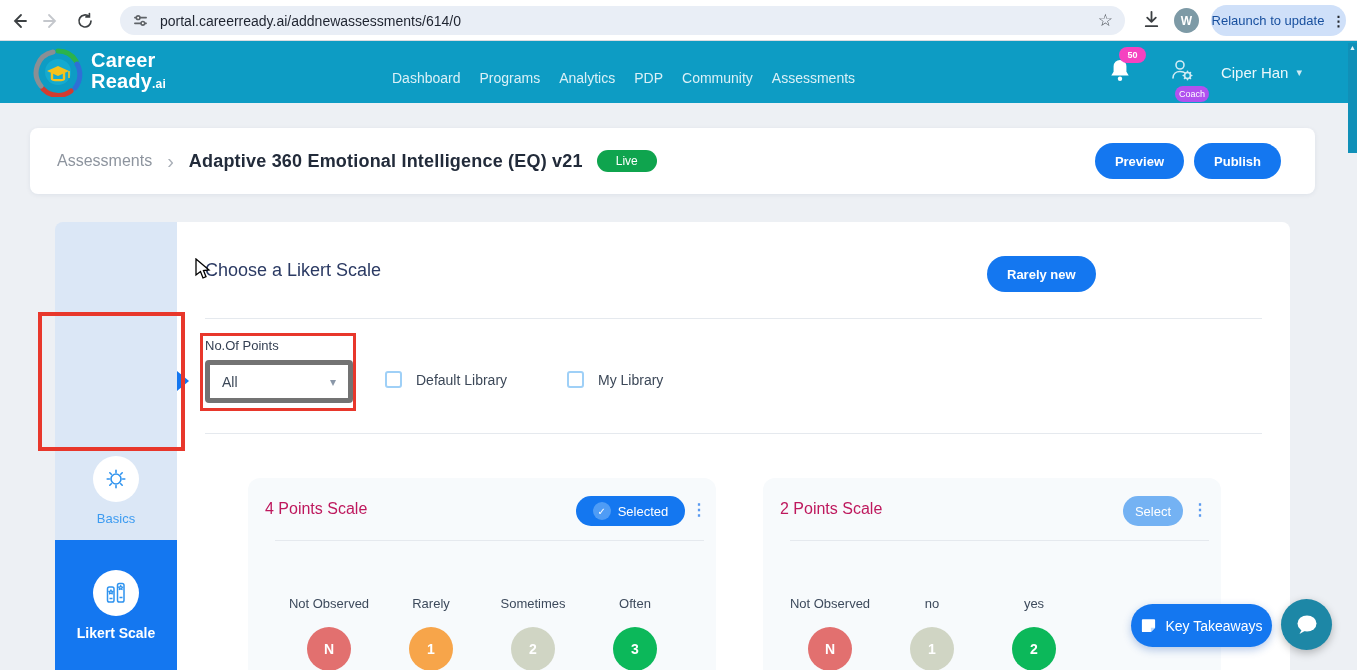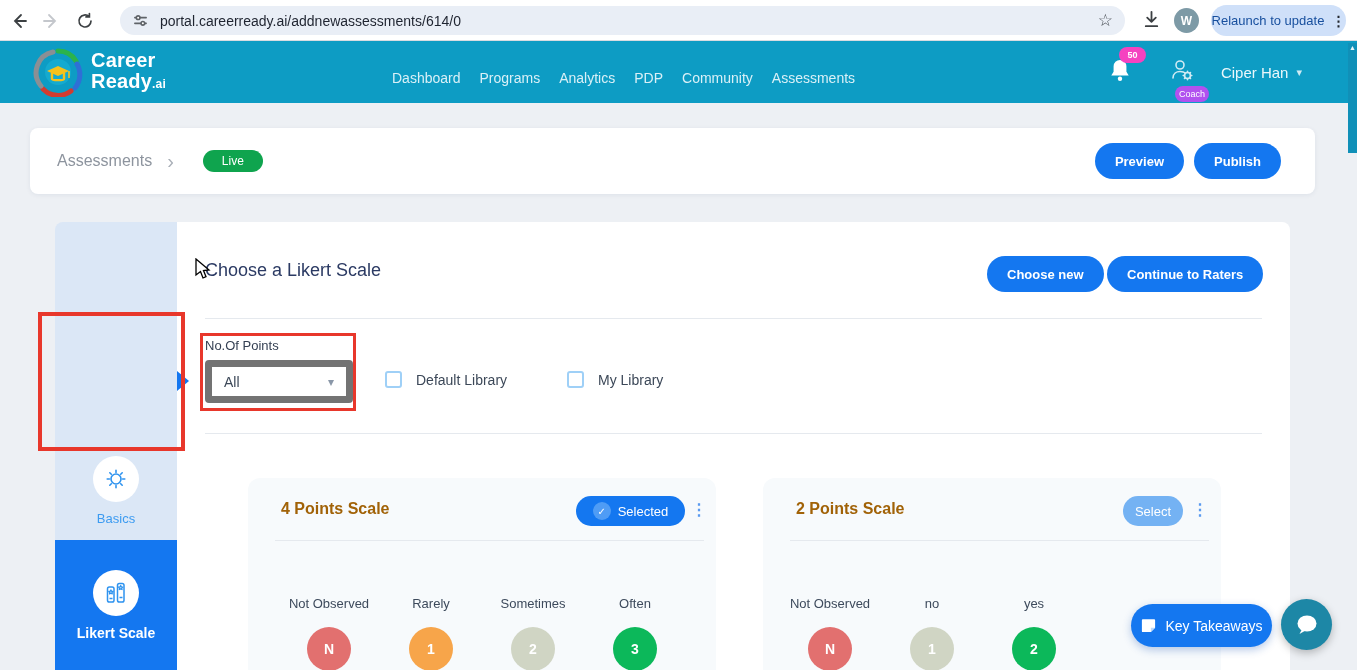--- a/index.html
+++ b/index.html
@@ -56,33 +56,33 @@
   .side-arrow { position:absolute; left:177px; top:371px; width:0; height:0; border-top:10px solid transparent; border-bottom:10px solid transparent; border-left:12px solid #1477f0; z-index:12; }
 
   .content-panel { position:absolute; left:177px; top:222px; width:1113px; height:448px; background:#fff; border-radius:0 8px 0 0; z-index:9; }
   .content-title { position:absolute; left:28px; top:38px; color:#2b3a63; font-size:18px; font-weight:normal; }
   .btn-create { position:absolute; left:810px; top:34px; }
   .btn-continue { position:absolute; left:930px; top:34px; }
   .divider { position:absolute; left:28px; width:1057px; height:1px; background:#e5e9ee; }
   .div1 { top:96px; } .div2 { top:211px; }
 
   .filter-label { position:absolute; left:28px; top:116px; color:#333f52; font-size:13px; }
-  .points-dd { position:absolute; left:28px; top:138px; width:148px; height:43px; background:#fff; border:7px solid #737373; border-radius:4px; display:flex; align-items:center; padding:0 12px; cursor:pointer; }
+  .points-dd { position:absolute; left:28px; top:138px; width:148px; height:43px; background:#fff; border:5px solid #737373; border-radius:4px; display:flex; align-items:center; padding:0 12px; cursor:pointer; }
   .points-dd .dd-value { color:#3c4858; font-size:14px; flex:1; }
   .points-dd .caret { color:#8a97a8; font-size:12px; }
   .chk-row { position:absolute; top:149px; display:flex; align-items:center; gap:14px; cursor:pointer; }
   .chk-default { left:208px; } .chk-my { left:390px; }
   .chk-box { width:17px; height:17px; border:2px solid #9fd0f7; border-radius:3px; background:#fff; }
   .chk-label { color:#3c4858; font-size:14px; }
 
   
   .scale-card { position:absolute; top:256px; height:214px; background:#f7fafc; border-radius:12px; }
   .card-1 { left:71px; width:468px; }
   .card-2 { left:586px; width:458px; }
-  .card-title { position:absolute; left:17px; top:22px; color:#a16207; font-size:16px; font-weight:bold;margin-left:16px; }
+  .card-title { position:absolute; left:17px; top:22px; color:#be185d; font-size:16px; font-weight:normal; }
   .card-action { position:absolute; top:18px; height:30px; border-radius:15px; display:flex; align-items:center; justify-content:center; gap:7px; color:#fff; font-size:13px; cursor:pointer; border:none; font-family:"Liberation Sans",sans-serif; }
   .action-selected { left:328px; width:109px; background:#1477f0; }
   .action-select { left:360px; width:60px; background:#74b2f3; }
   .check-circle { width:18px; height:18px; border-radius:50%; background:#4f9cf5; color:#fff; font-size:10px; display:flex; align-items:center; justify-content:center; }
   .card-kebab { position:absolute; top:22px; color:#5b9bf0; font-size:16px; font-weight:bold; cursor:pointer; letter-spacing:0; }
   .kebab-1 { left:443px; } .kebab-2 { left:429px; }
   .card-divider { position:absolute; left:27px; right:12px; top:62px; height:1px; background:#e5e9ee; }
   .options-row { position:absolute; top:118px; display:flex; }
   .opts-1 { left:30px; } .opts-2 { left:16px; }
   .option { width:102px; display:flex; flex-direction:column; align-items:center; }
@@ -192,20 +192,21 @@
     <div class="username">
       <span>Ciper Han</span>
       <span class="caret">▾</span>
     </div>
   </div>
 </div>
 
 <div class="crumb-card">
   <span class="crumb-parent">Assessments</span>
   <span class="crumb-sep">›</span>
+  <span class="crumb-title">Adaptive 360 Emotional Intelligence (EQ) v21</span>
   <span class="live-pill">Live</span>
   <span class="crumb-spacer"></span>
   <button class="btn-blue">Preview</button>
   <button class="btn-blue">Publish</button>
 </div>
 
 <div class="sidebar">
   <div class="side-item item-basics">
     <div class="icon-circle">
       <svg width="24" height="24" viewBox="0 0 24 24">
@@ -232,22 +233,21 @@
         </svg>
     </div>
     <div class="side-label">Likert Scale</div>
   </div>
 
 </div>
 <div class="side-arrow"></div>
 
 <div class="content-panel">
   <div class="content-title">Choose a Likert Scale</div>
-  <button class="btn-blue btn-create">Choose new</button>
-  <button class="btn-blue btn-continue">Continue to Raters</button>
+  <button class="btn-blue btn-create">Rarely new</button>
   <div class="divider div1"></div>
 
   <div class="filter-label">No.Of Points</div>
   <div class="points-dd">
     <span class="dd-value">All</span>
     <span class="caret">▾</span>
   </div>
   <div class="chk-row chk-default">
     <span class="chk-box"></span>
     <span class="chk-label">Default Library</span>

